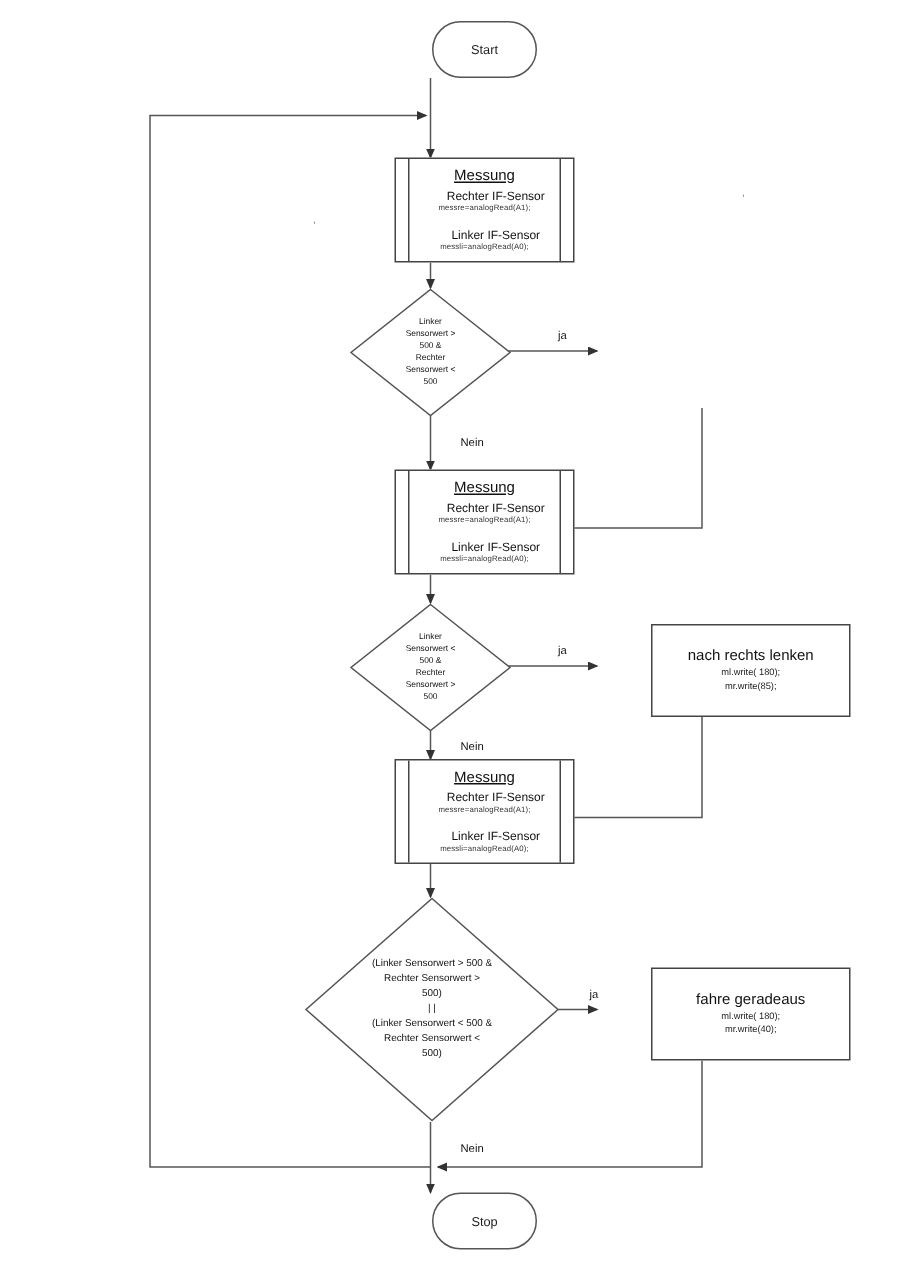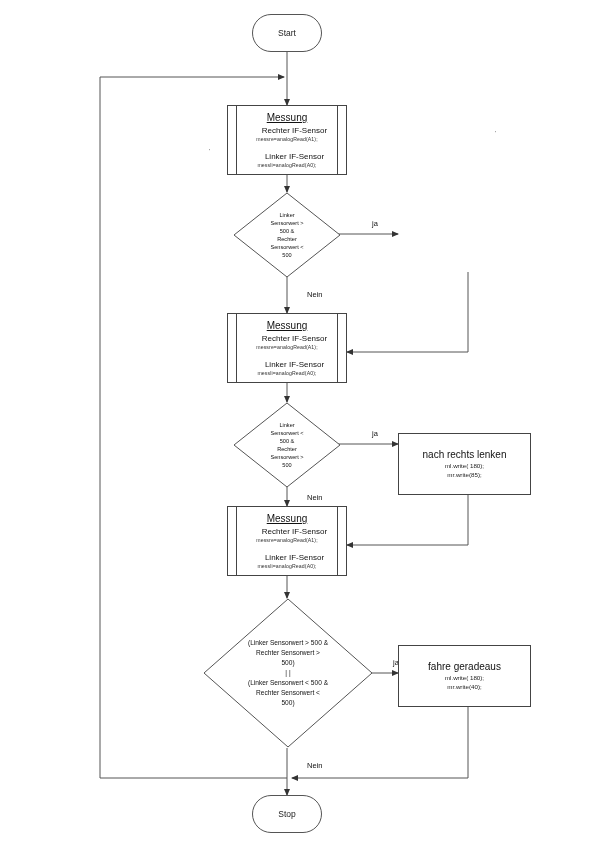--- a/index.html
+++ b/index.html
@@ -27,20 +27,21 @@
     pointer-events: none;
   }
   .node {
     position: absolute;
     box-sizing: border-box;
     display: flex;
     flex-direction: column;
     align-items: center;
     justify-content: center;
     text-align: center;
+    margin-left: 36px;
   }
   
   .terminator {
     border: 1px solid #555;
     border-radius: 26px / 26px;
     background: #fff;
     font-size: 8.5px;
     color: #222;
   }
   
@@ -223,21 +224,21 @@
       <div>500 &amp;</div>
       <div>Rechter</div>
       <div>Sensorwert &gt;</div>
       <div>500</div>
     </div>
   </div>
 
   <div class="edge-label" style="left:357px; top:429px;">ja</div>
   <div class="edge-label" style="left:292px; top:493px;">Nein</div>
 
-  <div class="node actionbox" style="left:398px; top:433px; width:133px; height:62px;">
+  <div class="node actionbox" style="left:398px; top:416px; width:133px; height:62px;">
     <div class="action-title">nach rechts lenken</div>
     <div class="action-code">ml.write( 180);</div>
     <div class="action-code">mr.write(85);</div>
   </div>
 
   <div class="node procbox" style="left:227px; top:506px; width:120px; height:70px;">
     <div class="proc-title">Messung</div>
     <div class="proc-line">Rechter IF-Sensor</div>
     <div class="proc-code">messre=analogRead(A1);</div>
     <div class="proc-gap"></div>

